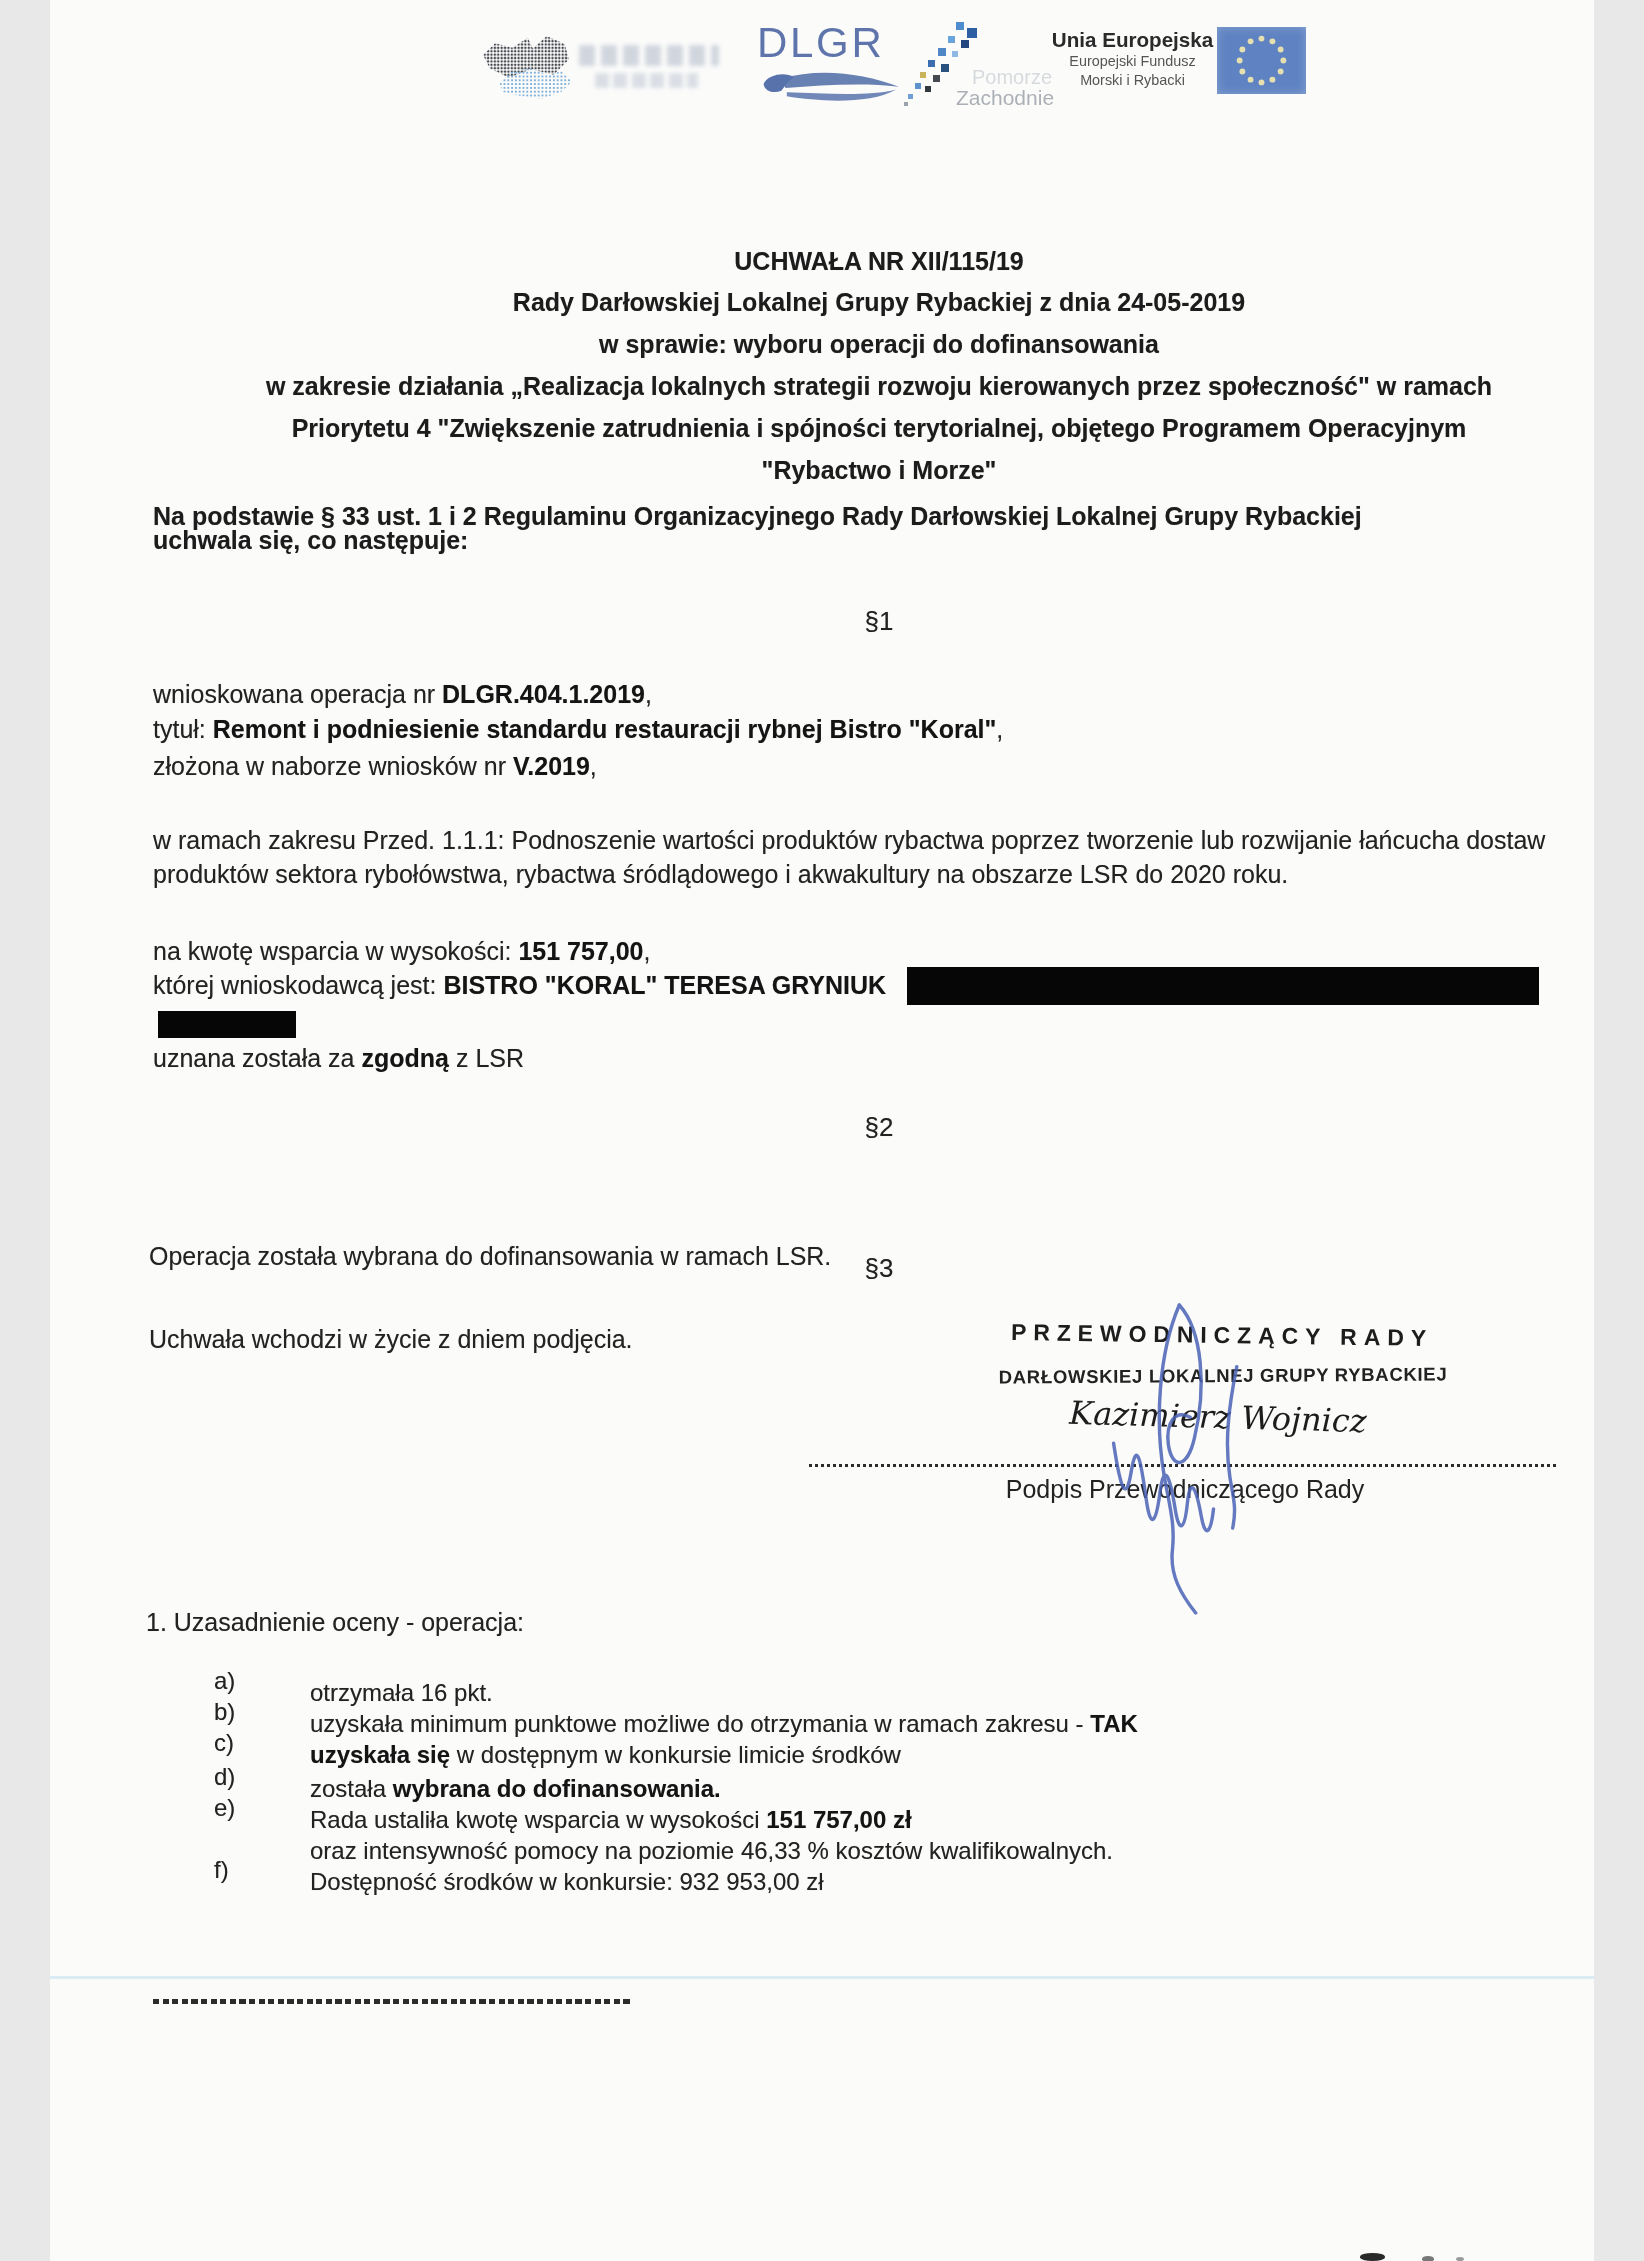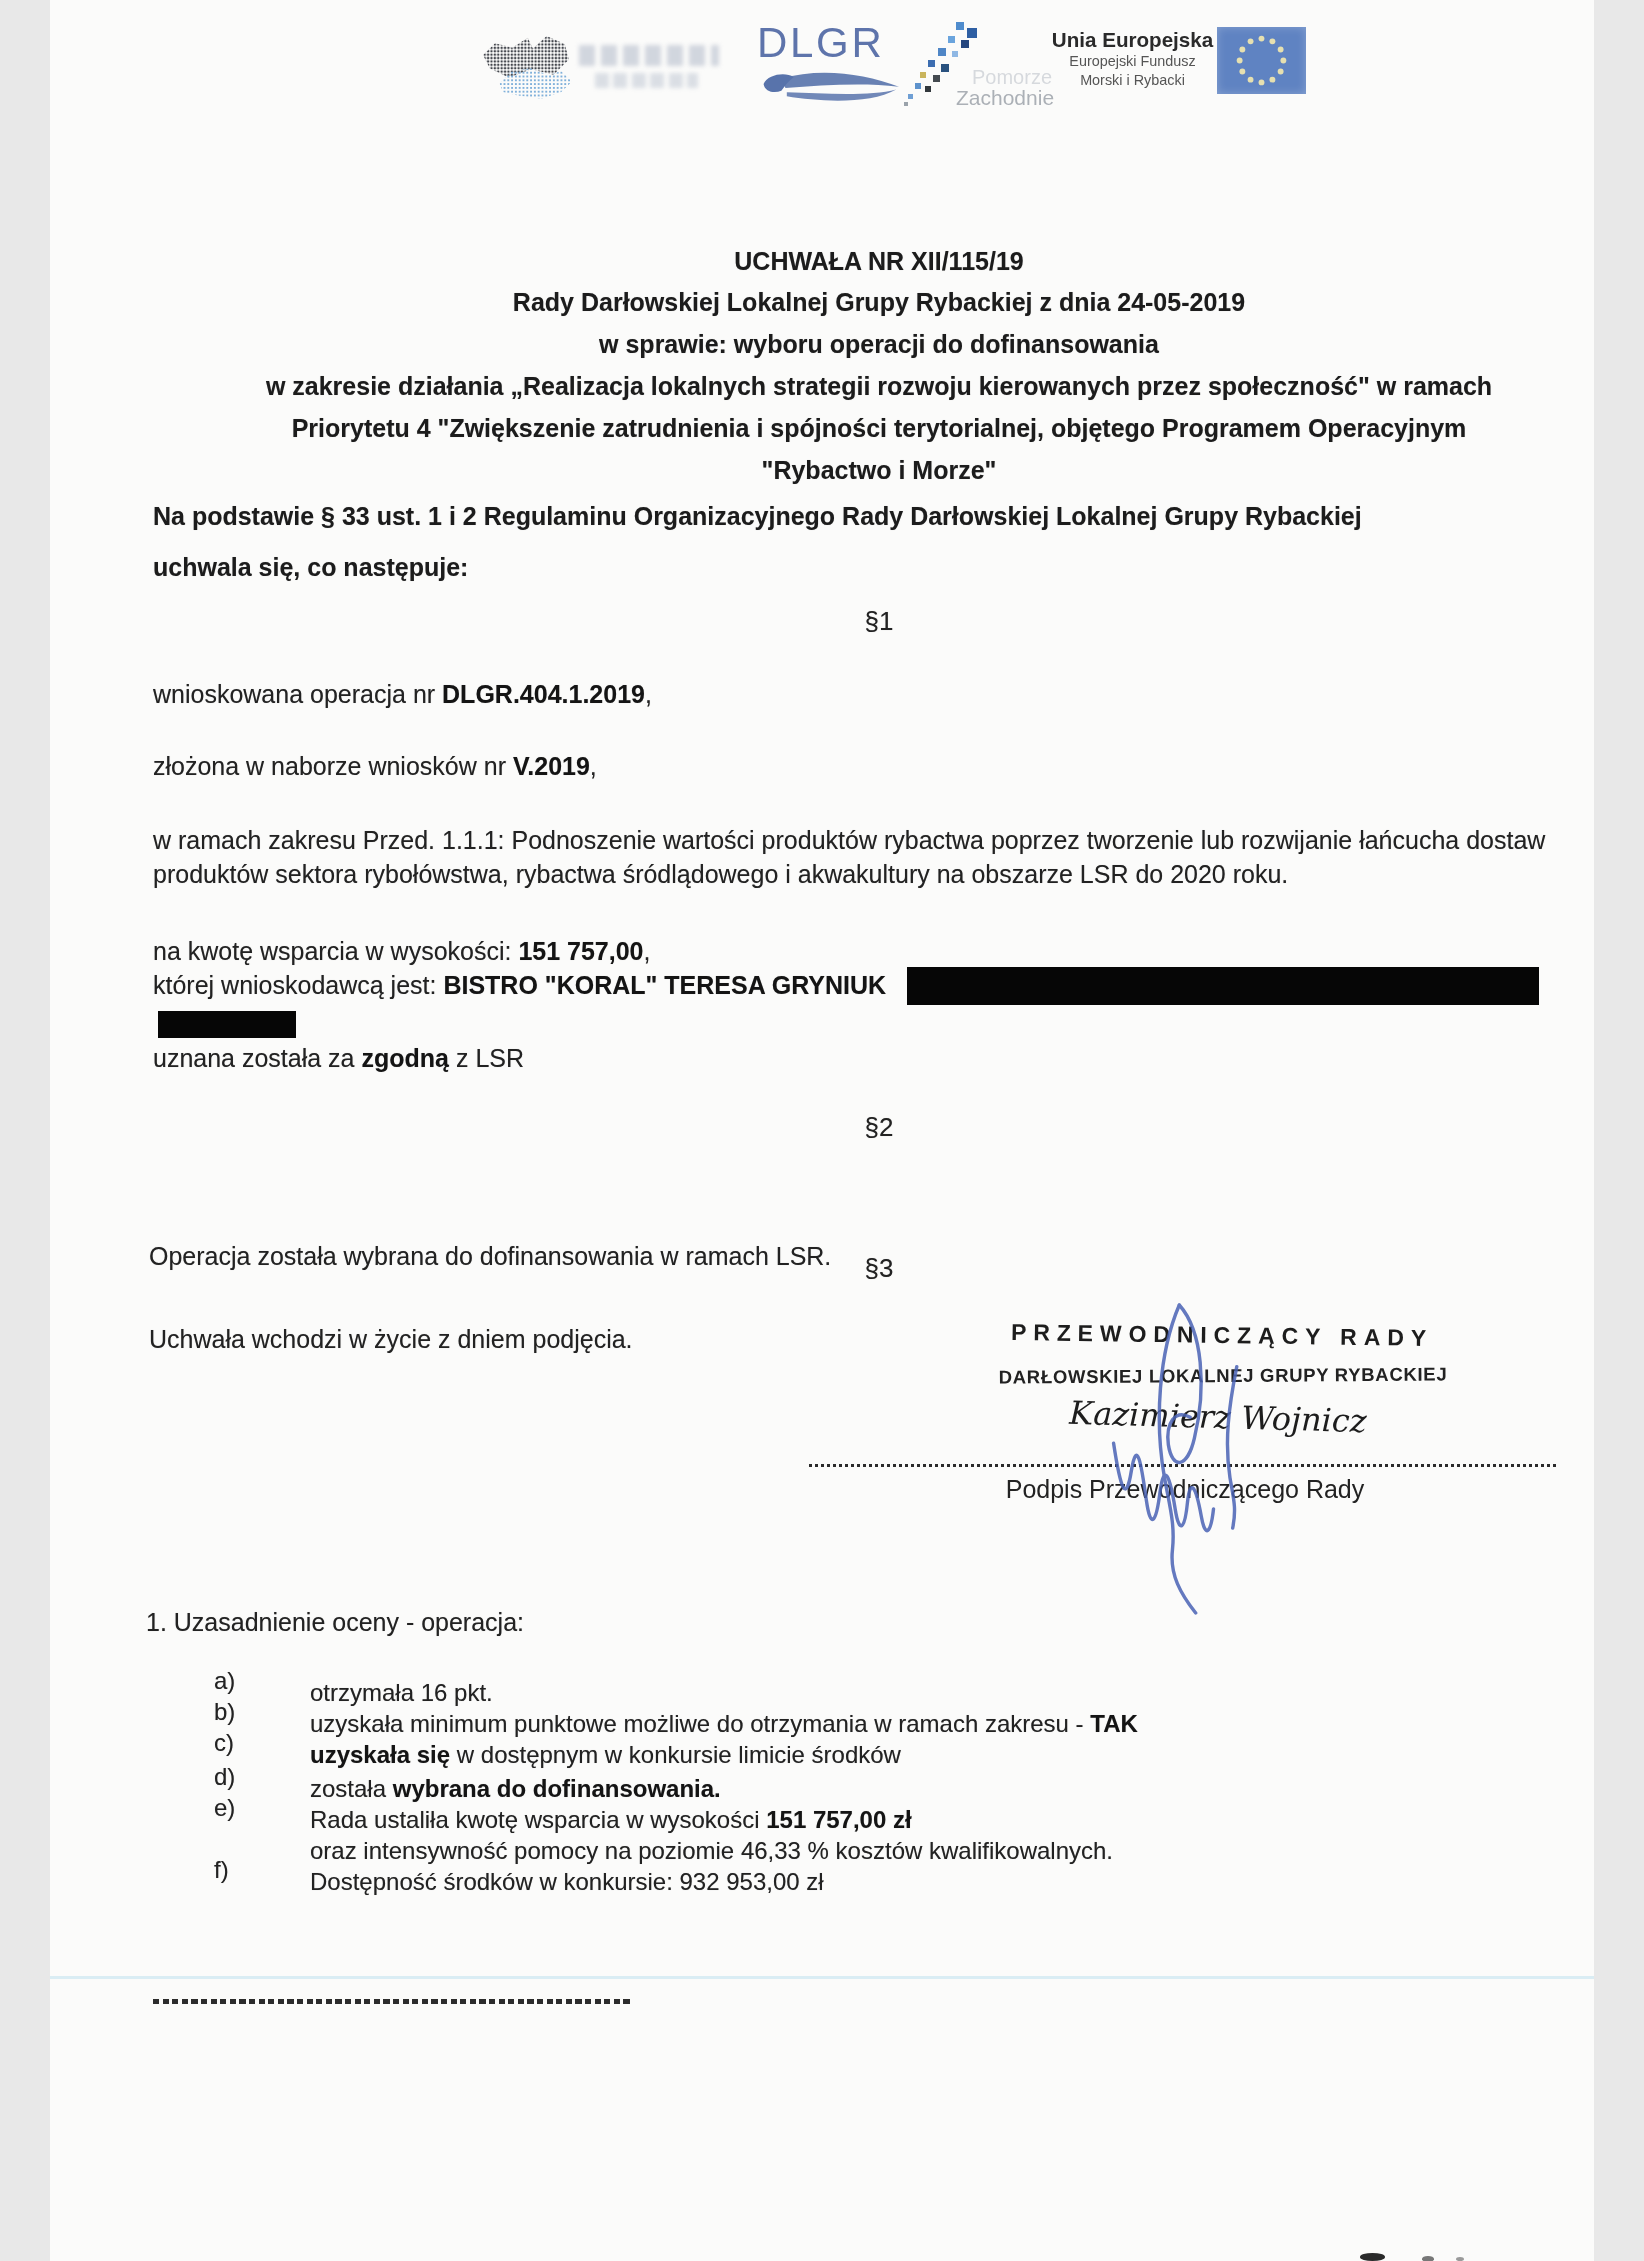--- a/index.html
+++ b/index.html
@@ -117,26 +117,27 @@
   </div>
 
   <div class="l c t" style="top:247px">UCHWAŁA NR XII/115/19</div>
   <div class="l c t" style="top:288px">Rady Darłowskiej Lokalnej Grupy Rybackiej z dnia 24-05-2019</div>
   <div class="l c t" style="top:330px">w sprawie: wyboru operacji do dofinansowania</div>
   <div class="l c t" style="top:372px">w zakresie działania „Realizacja lokalnych strategii rozwoju kierowanych przez społeczność" w ramach</div>
   <div class="l c t" style="top:414px">Priorytetu 4 "Zwiększenie zatrudnienia i spójności terytorialnej, objętego Programem Operacyjnym</div>
   <div class="l c t" style="top:456px">"Rybactwo i Morze"</div>
 
   <div class="l t" style="left:103px;top:502px">Na podstawie § 33 ust. 1 i 2 Regulaminu Organizacyjnego Rady Darłowskiej Lokalnej Grupy Rybackiej</div>
-  <div class="l t" style="left:103px;top:553px">uchwala się, co następuje:</div>
+  <div class="l t" style="left:103px;top:526px">uchwala się, co następuje:</div>
 
   <div class="l c sec" style="top:607px">§1</div>
 
   <div class="l" style="left:103px;top:680px"><span>wnioskowana operacja nr </span><span class="b">DLGR.404.1.2019</span><span>,</span></div>
 
+  <div class="l" style="left:103px;top:715px"><span>tytuł: </span><span class="b">Remont i podniesienie standardu restauracji rybnej Bistro "Koral"</span><span>,</span></div>
 
   <div class="l" style="left:103px;top:752px"><span>złożona w naborze wniosków nr </span><span class="b">V.2019</span><span>,</span></div>
 
   <div class="l" style="left:103px;top:826px">w ramach zakresu Przed. 1.1.1: Podnoszenie wartości produktów rybactwa poprzez tworzenie lub rozwijanie łańcucha dostaw</div>
   <div class="l" style="left:103px;top:860px">produktów sektora rybołówstwa, rybactwa śródlądowego i akwakultury na obszarze LSR do 2020 roku.</div>
 
   <div class="l" style="left:103px;top:937px"><span>na kwotę wsparcia w wysokości: </span><span class="b">151 757,00</span><span>,</span></div>
 
   <div class="l" style="left:103px;top:971px"><span>której wnioskodawcą jest: </span><span class="b">BISTRO "KORAL" TERESA GRYNIUK</span></div>
 

